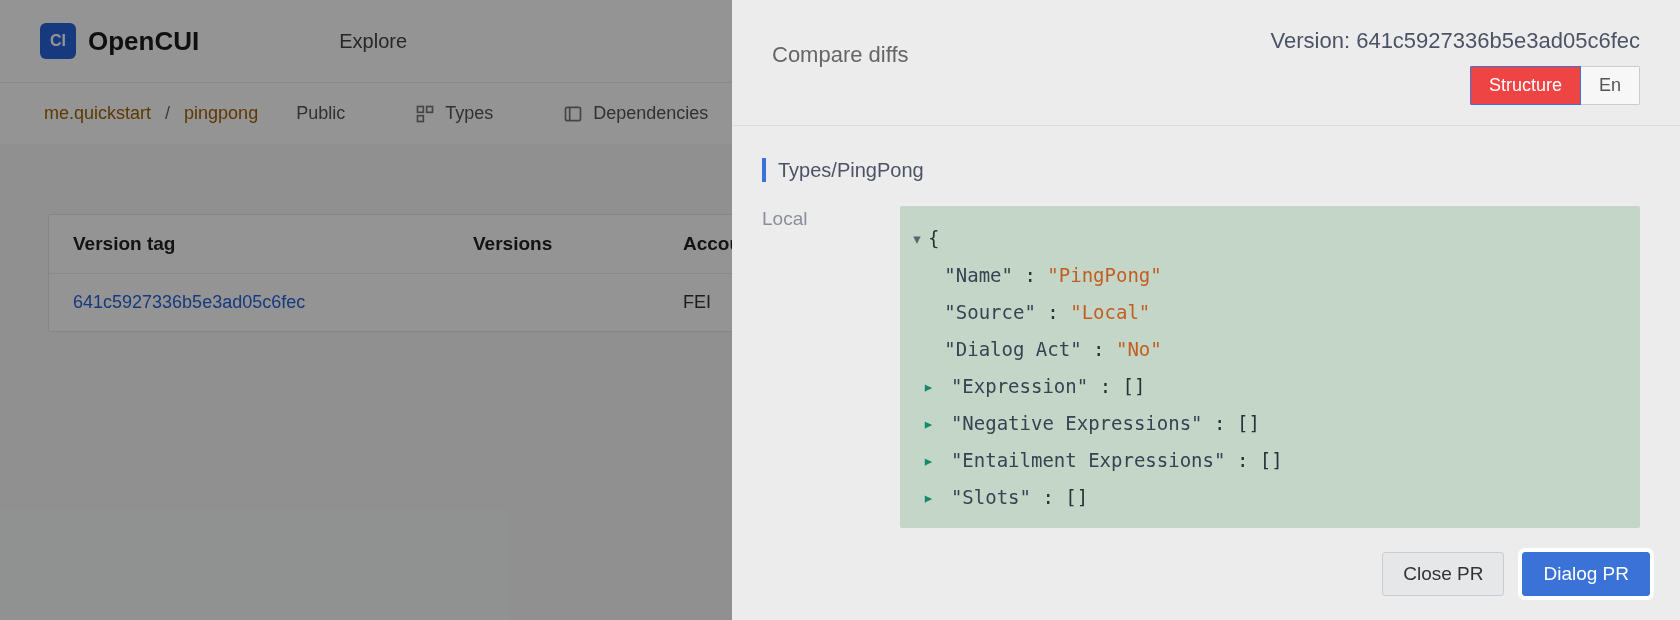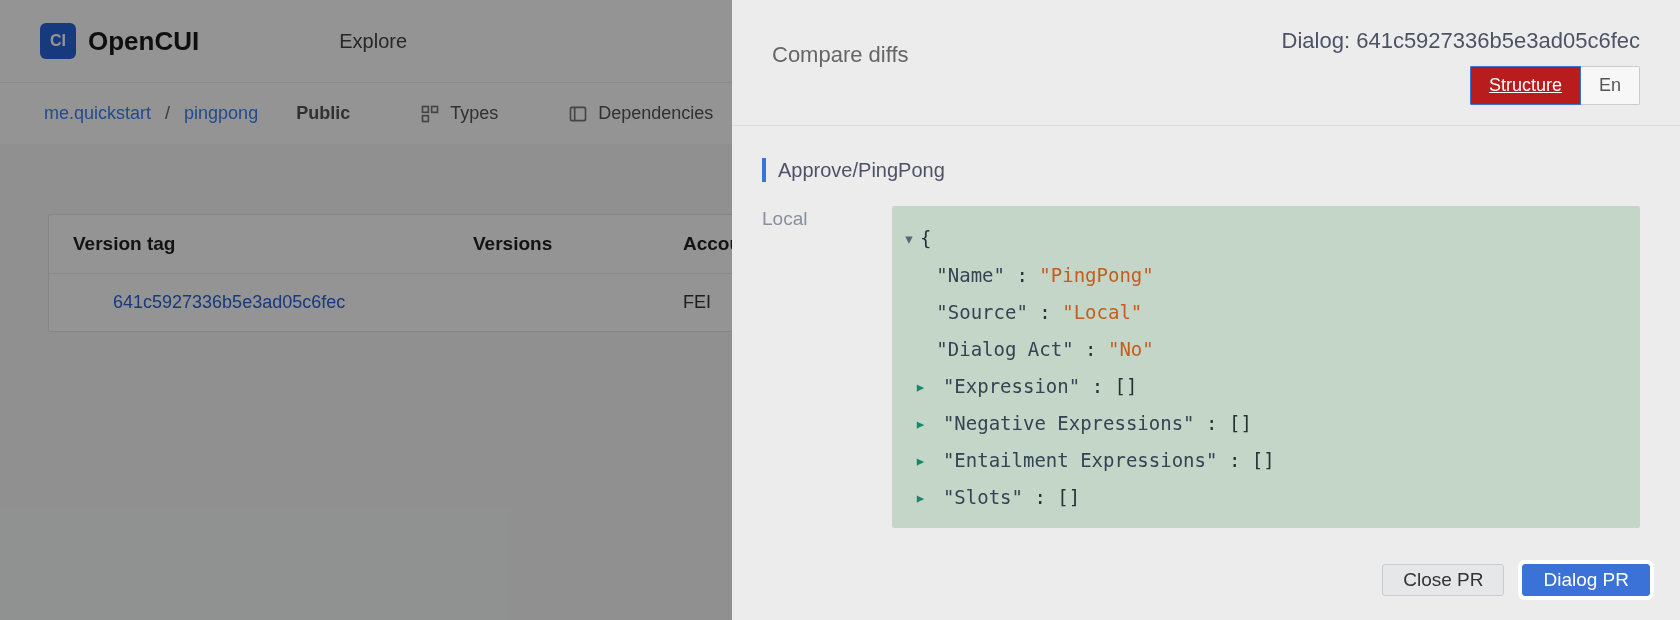--- a/index.html
+++ b/index.html
@@ -8,64 +8,64 @@
 
   
   .bg { position: absolute; inset: 0; }
   .topbar { display: flex; align-items: center; height: 82px; padding: 0 40px; background: #fff; }
   .logo { display: flex; align-items: center; gap: 12px; }
   .logo-badge { width: 36px; height: 36px; border-radius: 6px; background: #2962d9; color: #fff; display: flex; align-items: center; justify-content: center; font-weight: 700; font-size: 16px; }
   .logo-text { font-size: 26px; font-weight: 700; color: #1a1a1a; }
   .explore { margin-left: 140px; font-size: 20px; color: #444; }
 
   .subbar { display: flex; align-items: center; height: 62px; padding: 0 44px; background: #fff; border-top: 1px solid #eee; gap: 10px; color: #666; }
-  .crumb { color: #3b82f6; font-size: 18px; }
+  .crumb { color: #a16207; font-size: 18px; }
   .crumb-sep { color: #666; font-size: 18px; margin: 0 4px; }
-  .public { font-size: 18px; color: #555; margin-left: 28px; margin-right: 60px; font-weight: bold; }
+  .public { font-size: 18px; color: #555; margin-left: 28px; margin-right: 60px; }
   .navtab { display: inline-flex; align-items: center; gap: 10px; font-size: 18px; color: #555; margin-right: 60px; text-align: center; }
   .tab-icon { width: 20px; height: 20px; color: #777; }
 
   .content { padding: 70px 48px; }
   .table { background: #fff; border: 1px solid #e5e7eb; border-radius: 2px; }
   .thead, .trow { display: grid; grid-template-columns: 400px 210px 200px; align-items: center; padding: 18px 24px; }
   .thead { color: #222; font-size: 19px; font-weight: 600; border-bottom: 1px solid #eee; }
   .trow { font-size: 18px; color: #333; }
-  .trow .ver { color: #2962d9; margin-left: 40px; }
+  .trow .ver { color: #2962d9; }
 
   
   .dim { position: absolute; inset: 0; background: rgba(0,0,0,0.42); }
 
   
   .panel { position: absolute; top: 0; right: 0; bottom: 0; width: 948px; background: #ececec; display: flex; flex-direction: column; }
   .panel-head { padding: 28px 40px 20px 40px; display: flex; justify-content: space-between; align-items: flex-start; border-bottom: 1px solid #ddd; }
   .panel-title { font-size: 22px; color: #666; margin-top: 14px; }
   .panel-head-right { text-align: right; }
   .version-line { font-size: 22px; color: #4c5366; white-space: nowrap; margin-bottom: 12px; }
   .seg { display: inline-flex; border-radius: 2px; overflow: hidden; }
   .seg button { border: 1px solid #ccc; background: #f7f7f7; color: #555; font-size: 18px; padding: 8px 18px; cursor: pointer; }
-  .seg button.active { background: #b91c1c; color: #fff; border-color: #3a72d8; text-decoration: underline; }
+  .seg button.active { background: #ef4444; color: #fff; border-color: #3a72d8; }
   .seg button + button { border-left: none; }
 
   .panel-body { padding: 22px 40px 0 30px; flex: 1; overflow: hidden; }
   .crumb-label { display: flex; align-items: center; gap: 12px; font-size: 20px; color: #4c5366; margin: 10px 0 24px 0; }
   .crumb-bar { width: 4px; height: 24px; background: #3a72d8; }
 
-  .diff-row { display: grid; grid-template-columns: 130px 1fr; align-items: flex-start; gap: 0; }
+  .diff-row { display: grid; grid-template-columns: 130px 1fr; align-items: flex-start; gap: 8px; }
   .side-label { font-size: 19px; color: #8a8f9c; padding-top: 2px; }
   .code-block { background: #c4d6c7; border-radius: 2px; padding: 14px 14px 12px 10px; font-family: "SFMono-Regular", Menlo, Consolas, monospace; font-size: 19px; line-height: 1.95; color: #263238; }
   .line { white-space: pre; }
   .line .caret { display: inline-block; width: 14px; text-align: center; color: #5a6570; margin-right: 4px; user-select: none; }
   .line .caret.open { color: #5a6570; }
   .line .caret.closed { color: #138a6b; }
   .token-key { color: #344453; }
   .token-string { color: #c25e1f; }
   .token-punc { color: #263238; }
 
   .panel-foot { position: absolute; bottom: 0; right: 0; left: 0; padding: 18px 30px 24px 30px; display: flex; justify-content: flex-end; gap: 18px; background: transparent; }
-  .btn { font-size: 19px; padding: 4px 20px; border-radius: 3px; border: 1px solid #c9ccd1; background: #e6e7e9; color: #333; cursor: pointer; }
+  .btn { font-size: 19px; padding: 10px 20px; border-radius: 3px; border: 1px solid #c9ccd1; background: #e6e7e9; color: #333; cursor: pointer; }
   .btn-primary { background: #3a72d8; color: #fff; border-color: #3a72d8; box-shadow: 0 0 0 4px #fff; }
 
 </style>
 </head>
 <body>
 
 <div class="bg">
   <div class="topbar">
     <div class="logo">
       <div class="logo-badge">CI</div>
@@ -112,32 +112,32 @@
     </div>
   </div>
 </div>
 
 <div class="dim"></div>
 
 <div class="panel">
   <div class="panel-head">
     <div class="panel-title">Compare diffs</div>
     <div class="panel-head-right">
-      <div class="version-line">Dialog: 641c5927336b5e3ad05c6fec</div>
+      <div class="version-line">Version: 641c5927336b5e3ad05c6fec</div>
       <div class="seg">
         <button class="active">Structure</button>
         <button>En</button>
       </div>
     </div>
   </div>
 
   <div class="panel-body">
     <div class="crumb-label">
       <span class="crumb-bar"></span>
-      <span>Approve/PingPong</span>
+      <span>Types/PingPong</span>
     </div>
 
     <div class="diff-row">
       <div class="side-label">Local</div>
       <div class="code-block">
         <div class="line"><span class="caret open">▾</span><span class="token-punc">{</span></div>
         <div class="line">   <span class="token-key">"Name"</span> <span class="token-punc">:</span> <span class="token-string">"PingPong"</span></div>
         <div class="line">   <span class="token-key">"Source"</span> <span class="token-punc">:</span> <span class="token-string">"Local"</span></div>
         <div class="line">   <span class="token-key">"Dialog Act"</span> <span class="token-punc">:</span> <span class="token-string">"No"</span></div>
         <div class="line"> <span class="caret closed">▸</span> <span class="token-key">"Expression"</span> <span class="token-punc">:</span> <span class="token-punc">[]</span></div>

